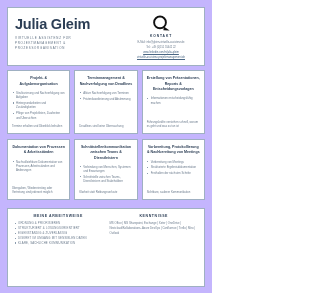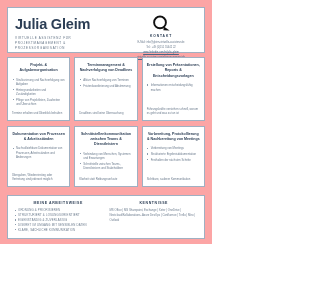--- a/index.html
+++ b/index.html
@@ -5,22 +5,22 @@
   html,body{margin:0;padding:0;}
   body{
     width:212px;height:300px;
     background:#ffffff;
     font-family:"Liberation Sans",sans-serif;
     color:#3c4a5a;
     overflow:hidden;
   }
   .page{
     position:relative;
-    width:212px;height:244px;
-    background:#fca5a5;
+    width:212px;height:293px;
+    background:#c4b5fd;
     box-sizing:border-box;
     padding:7px 7px 6px 7px;
     display:flex;flex-direction:column;
     gap:4px;
   }
 
   
   .header{
     border:1px solid #9fb0c2;
     background:#ffffff;

